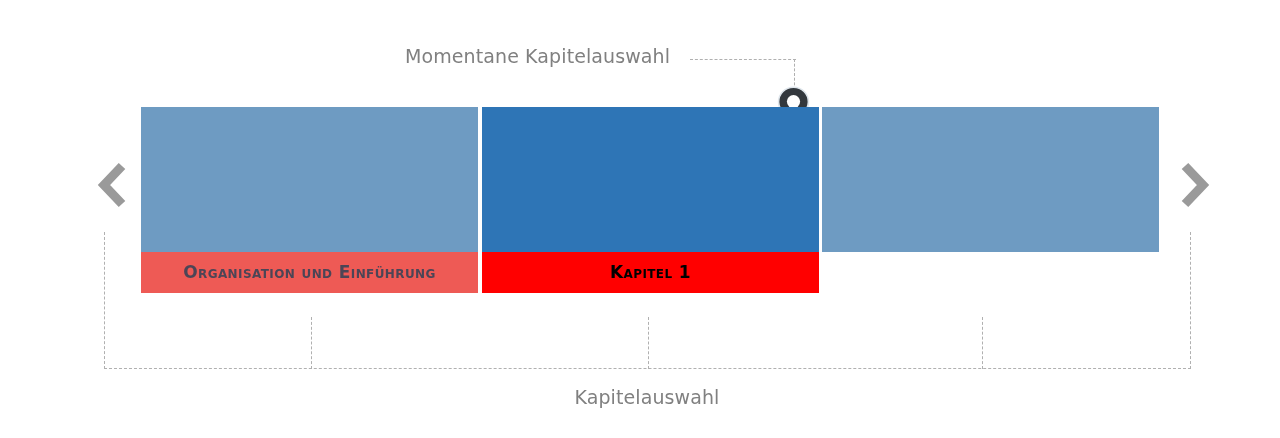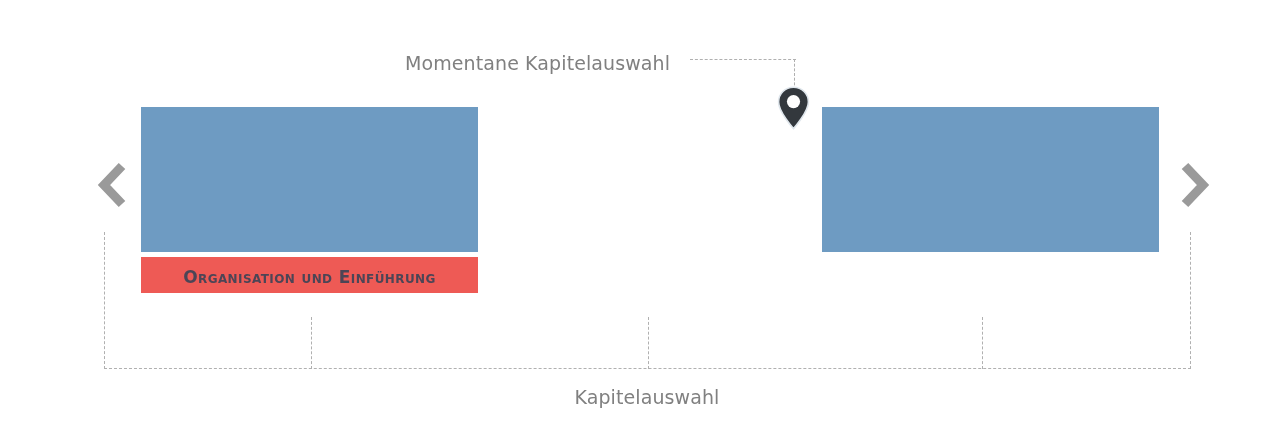--- a/index.html
+++ b/index.html
@@ -16,21 +16,21 @@
   #stage {
     position: relative;
     width: 1280px;
     height: 438px;
   }
 
   
   .annot-top-label {
     position: absolute;
     left: 405px;
-    top: 52px;
+    top: 45px;
     font-size: 19px;
     color: #808080;
     white-space: nowrap;
     letter-spacing: 0.1px;
   }
   .leader-h {
     position: absolute;
     left: 690px;
     top: 59px;
     width: 106px;
@@ -81,21 +81,21 @@
     left: 0;
     top: 0;
     right: 0;
     height: 145px;
   }
   .tile-caption {
     position: absolute;
     left: 0;
     right: 0;
     bottom: 0;
-    height: 36px;
+    height: 41px;
     line-height: 41px;
     text-align: center;
     font-size: 17px;
     font-variant: small-caps;
     font-weight: 700;
     letter-spacing: 0.4px;
   }
 
   
   .tile.inactive .tile-thumb   { background: #6E9BC2; }
@@ -173,20 +173,24 @@
         <polyline points="15,8 33,27 15,46" fill="none" stroke="#9A9A9A" stroke-width="9" stroke-linecap="butt" stroke-linejoin="miter"></polyline>
       </svg>
     </span>
   </div>
 
   <div class="tile inactive" id="tile-0">
     <div class="tile-thumb"></div>
     <div class="tile-caption">Organisation und Einführung</div>
   </div>
 
+  <div class="tile active" id="tile-1">
+    <div class="tile-thumb"></div>
+    <div class="tile-caption">Kapitel 1</div>
+  </div>
 
   <div class="tile inactive" id="tile-2">
     <div class="tile-thumb"></div>
   </div>
 
   <div class="bracket-v outer" id="bv-left"></div>
   <div class="bracket-v outer" id="bv-right"></div>
   <div class="bracket-v inner" id="bv-m1"></div>
   <div class="bracket-v inner" id="bv-m2"></div>
   <div class="bracket-v inner" id="bv-m3"></div>

